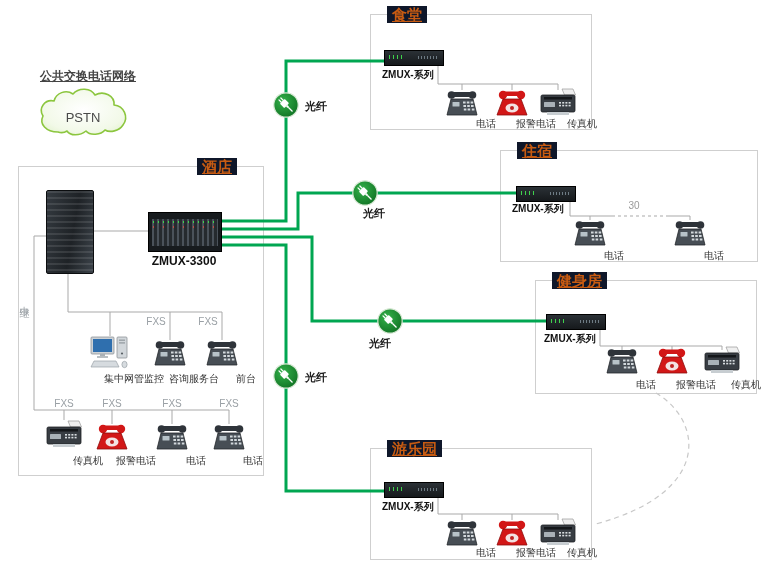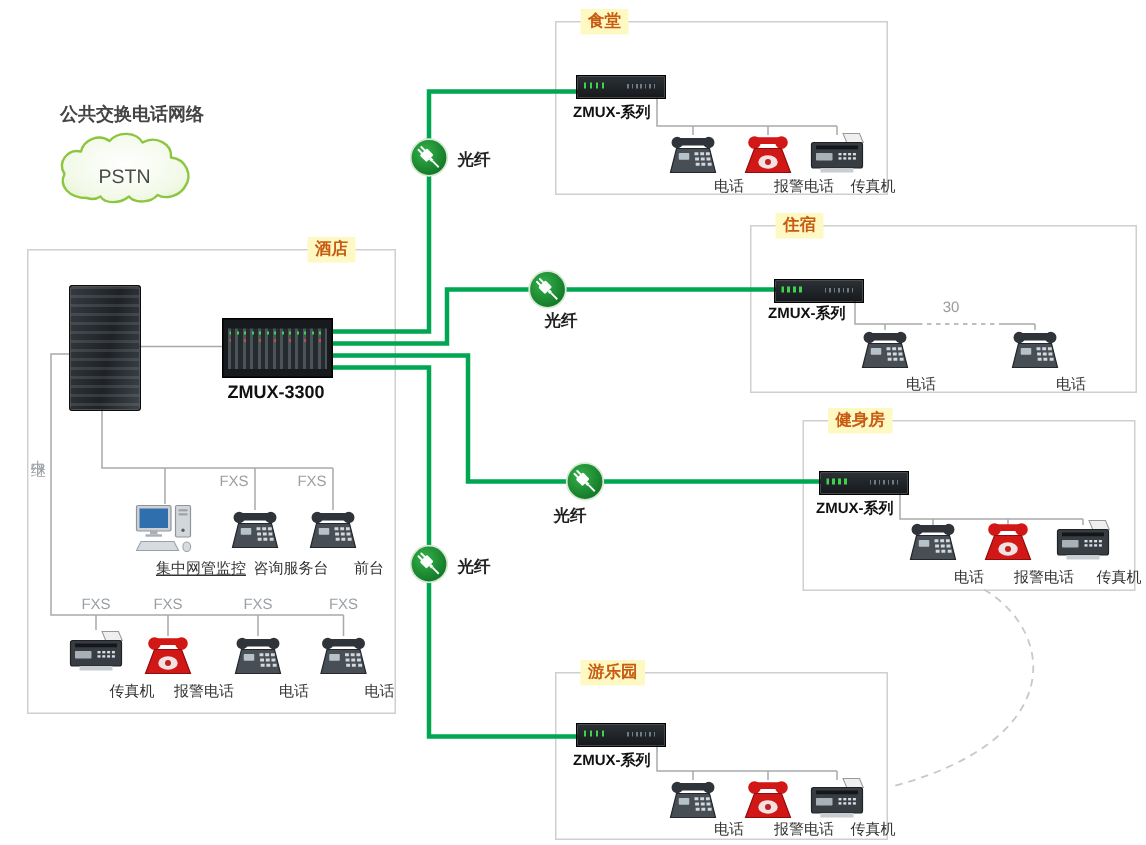--- a/index.html
+++ b/index.html
@@ -9,36 +9,36 @@
     --border:#cfcfcf;
   }
   html,body{margin:0;padding:0;background:#fff;}
   #canvas{
     position:relative;width:764px;height:563px;background:#fff;overflow:hidden;
     font-family:"Liberation Sans","DejaVu Sans",sans-serif;color:#333;
   }
   .abs{position:absolute;}
   .box{position:absolute;border:1px solid var(--border,#cfcfcf);}
   .box-title{
-    position:absolute;top:-9px;font-size:11px;font-weight:bold;
-    color:var(--title,#c75b12);background:#fef9c3;padding:0 5px;line-height:17px;white-space:nowrap;
+    position:absolute;top:-9px;font-size:15px;font-weight:bold;
+    color:var(--title,#c75b12);background:#0f172a;padding:0 5px;line-height:17px;white-space:nowrap;text-decoration:underline;
   }
   #wiring{position:absolute;left:0;top:0;pointer-events:none;}
   .wire{stroke:#a9a9a9;stroke-width:1;fill:none;}
   .dash{stroke:#a9a9a9;stroke-width:1;fill:none;stroke-dasharray:3 3;}
   .arc{stroke:#c8c8c8;stroke-width:1.2;fill:none;stroke-dasharray:5 4;}
   .fiber{stroke:var(--fiber,#00a651);stroke-width:3;fill:none;}
   .lbl{position:absolute;transform:translateX(-50%);font-size:10px;color:#333;white-space:nowrap;padding-left:48px;}
   .lbl-c{position:absolute;transform:translateX(-50%);font-size:12px;font-weight:bold;color:#111;white-space:nowrap;}
   .lbl-left{position:absolute;font-size:10px;font-weight:600;color:#111;white-space:nowrap;}
   .fxs{position:absolute;transform:translateX(-50%);font-size:10px;color:#9aa0a5;white-space:nowrap;}
   .fiber-lbl{position:absolute;transform:translateX(-50%);font-size:11px;font-weight:700;color:#222;white-space:nowrap;}
   .count{position:absolute;transform:translateX(-50%);font-size:10px;color:#999;white-space:nowrap;}
   .vtext{position:absolute;writing-mode:vertical-rl;font-size:10px;color:#9aa0a5;letter-spacing:2px;}
-  .caption{position:absolute;font-size:12px;font-weight:600;color:#444;white-space:nowrap;}
+  .caption{position:absolute;font-size:12px;font-weight:600;color:#444;white-space:nowrap;text-decoration:underline;}
   .ared{fill:var(--alarm,#d21717);}
   
   .server{
     position:absolute;left:46px;top:190px;width:46px;height:82px;border:1px solid #0b0d0f;border-radius:2px;
     background:
       repeating-linear-gradient(180deg, rgba(255,255,255,0.10) 0px 2px, rgba(255,255,255,0) 2px 6px),
       linear-gradient(100deg,#343a40 0%,#1e2226 55%,#3c434a 100%);
   }
   
   .zmux3300{position:absolute;left:148px;top:212px;width:72px;height:38px;background:#171b1e;border:1px solid #000;}
@@ -191,21 +191,21 @@
   </div>
   <span class="lbl-c" style="left:184px;top:254px;">ZMUX-3300</span>
   <span class="vtext" style="left:17px;top:298px;">中继</span>
 
   <span class="fxs" style="left:156px;top:316px;">FXS</span>
   <span class="fxs" style="left:208px;top:316px;">FXS</span>
 
   <svg class="abs" style="left:90px;top:336px;" width="40" height="34">
       <use href="#sym-computer"></use>
     </svg>
-  <span class="lbl" style="left:110px;top:372px;text-decoration:underline;">集中网管监控</span>
+  <span class="lbl" style="left:110px;top:372px;">集中网管监控</span>
   <svg class="abs" style="left:153px;top:340px;" width="34" height="26">
       <use href="#sym-phone"></use>
     </svg>
   <span class="lbl" style="left:170px;top:372px;">咨询服务台</span>
   <svg class="abs" style="left:205px;top:340px;" width="34" height="26">
       <use href="#sym-phone"></use>
     </svg>
   <span class="lbl" style="left:222px;top:372px;">前台</span>
 
   <span class="fxs" style="left:64px;top:398px;">FXS</span>

